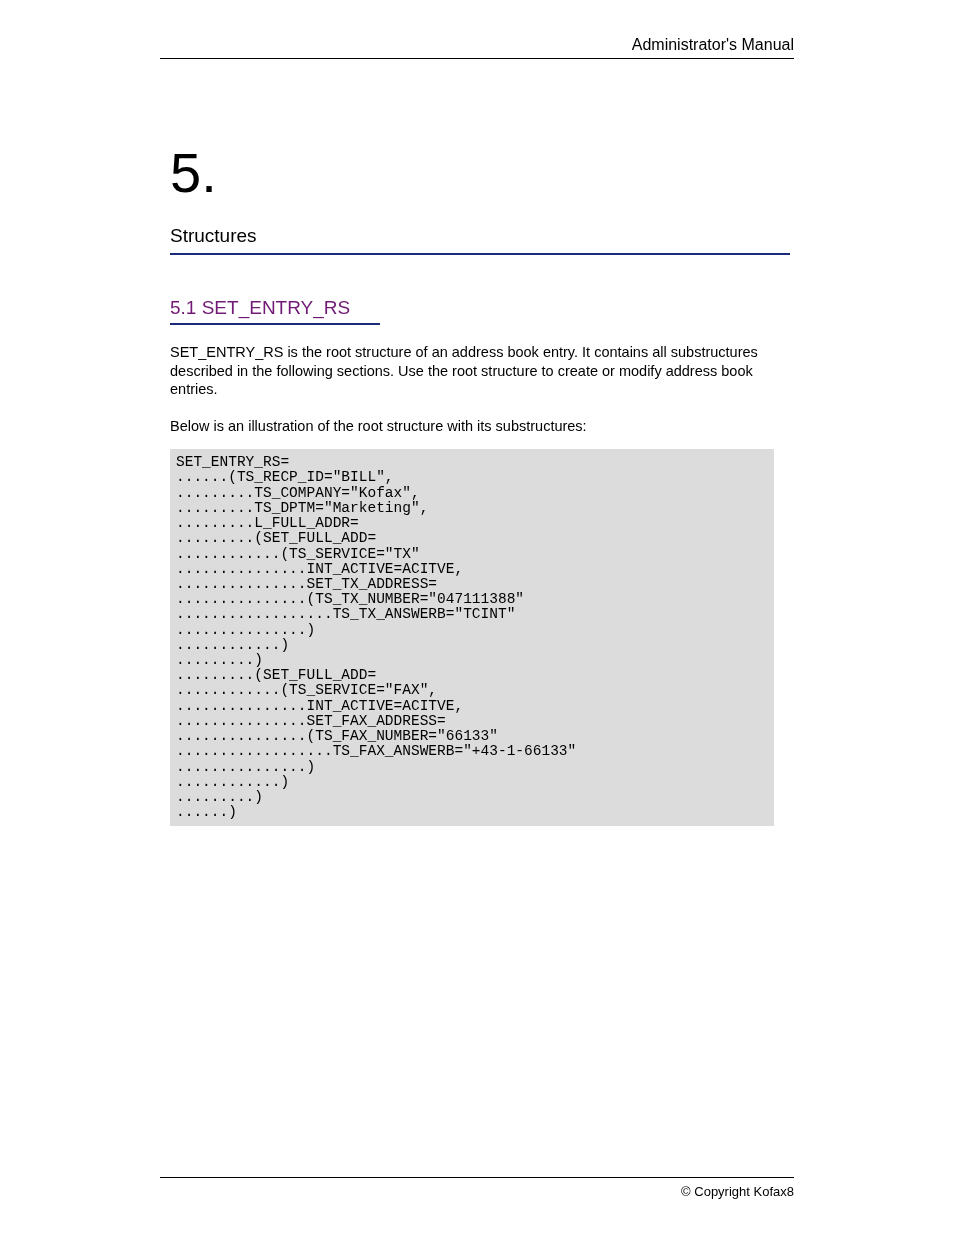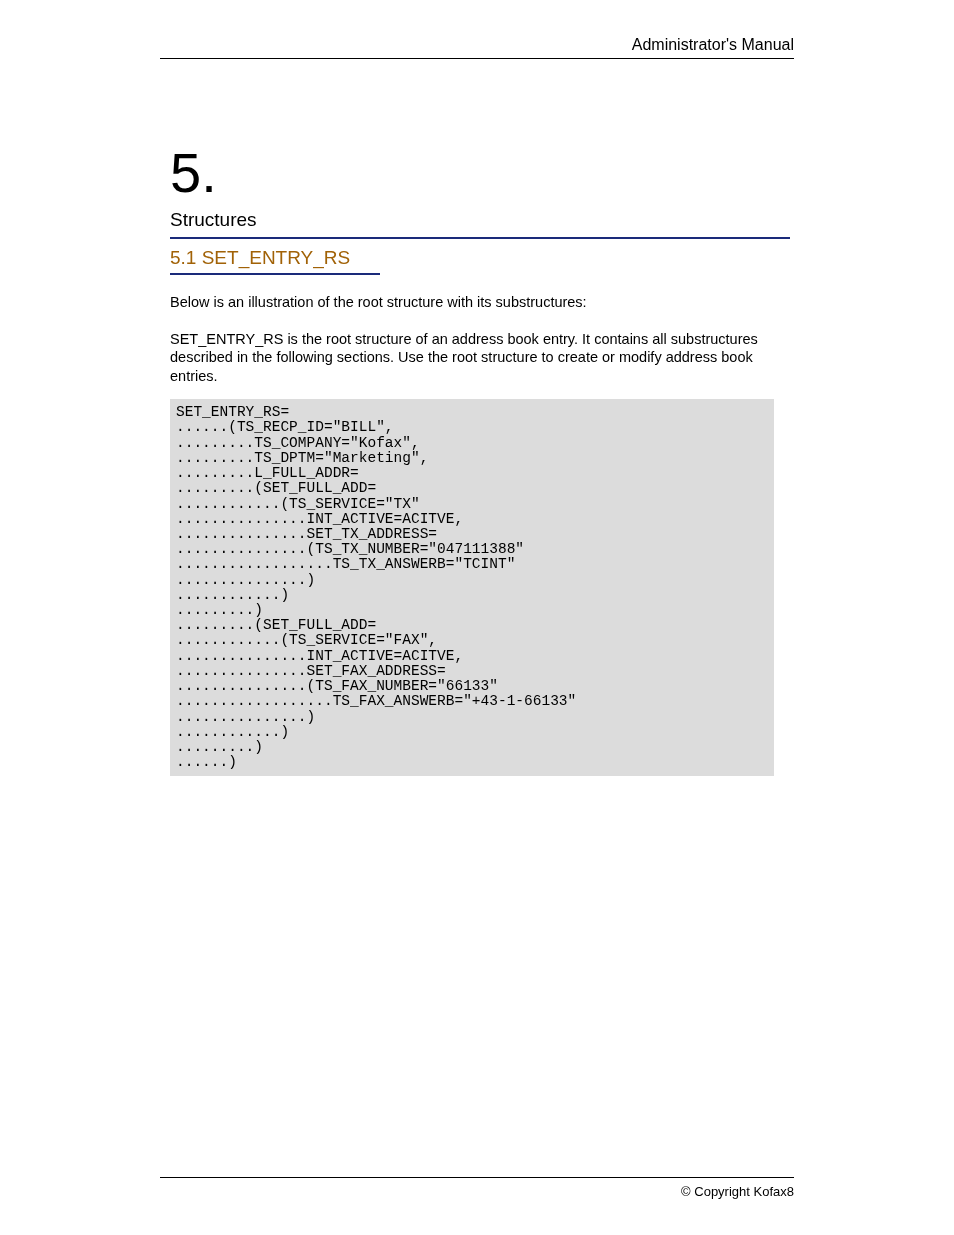--- a/index.html
+++ b/index.html
@@ -3,23 +3,23 @@
 <meta charset="utf-8">
 <style>
   * { margin: 0; padding: 0; box-sizing: border-box; }
   html, body { width: 954px; height: 1235px; background: #fff; font-family: Arial, Helvetica, sans-serif; color: #000; }
   .page { position: relative; width: 954px; height: 1235px; }
   .header-area { position: absolute; left: 160px; right: 160px; top: 36px; }
   .header-title { text-align: right; font-size: 16px; color: #000; padding-bottom: 4px; }
   .header-rule { border: none; border-top: 1px solid #000; height: 0; }
   .content { position: absolute; left: 170px; top: 140px; width: 620px; }
   .chapter-num { font-size: 56px; color: #000; font-weight: 400; }
-  .chapter-title { font-size: 19px; color: #000; font-weight: 400; margin-top: 4px; }
+  .chapter-title { font-size: 19px; color: #000; font-weight: 400; margin-top: 20px; }
   .chapter-rule { border: none; border-top: 2px solid #1a2a7a; height: 0; margin-top: 6px; width: 620px; }
-  .section-title { font-size: 19px; color: #a16207; font-weight: 400; margin-top: 8px; }
+  .section-title { font-size: 19px; color: #701a75; font-weight: 400; margin-top: 42px; }
   .section-rule { border: none; border-top: 2px solid #1a2a7a; height: 0; margin-top: 4px; width: 210px; }
   .body-text { font-size: 14.5px; line-height: 1.28; margin-top: 18px; color: #000; }
   .code-block { background: #dcdcdc; margin-top: 14px; padding: 6px 6px 6px 6px; width: 604px; }
   .code-block pre { font-family: "Courier New", Courier, monospace; font-size: 14.5px; line-height: 1.05; white-space: pre; color: #000; }
   .footer-area { position: absolute; left: 160px; right: 160px; bottom: 36px; }
   .footer-rule { border: none; border-top: 1px solid #000; height: 0; margin-bottom: 6px; }
   .footer-row { display: flex; justify-content: flex-end; font-size: 13px; color: #000; }
 </style>
 </head>
 <body>
@@ -32,22 +32,22 @@
   </div>
 
   <div class="content">
     <div class="chapter-num">5.</div>
     <div class="chapter-title">Structures</div>
     <hr class="chapter-rule">
 
     <div class="section-title">5.1 SET_ENTRY_RS</div>
     <hr class="section-rule">
 
+    <p class="body-text">SET_ENTRY_RS is the root structure of an address book entry. It contains all substructures described in the following sections. Use the root structure to create or modify address book entries.</p>
     <p class="body-text">Below is an illustration of the root structure with its substructures:</p>
-    <p class="body-text">SET_ENTRY_RS is the root structure of an address book entry. It contains all substructures described in the following sections. Use the root structure to create or modify address book entries.</p>
 
     <div class="code-block">
 <pre><span>SET_ENTRY_RS=</span>
 <span>......(TS_RECP_ID="BILL",</span>
 <span>.........TS_COMPANY="Kofax",</span>
 <span>.........TS_DPTM="Marketing",</span>
 <span>.........L_FULL_ADDR=</span>
 <span>.........(SET_FULL_ADD=</span>
 <span>............(TS_SERVICE="TX"</span>
 <span>...............INT_ACTIVE=ACITVE,</span>

